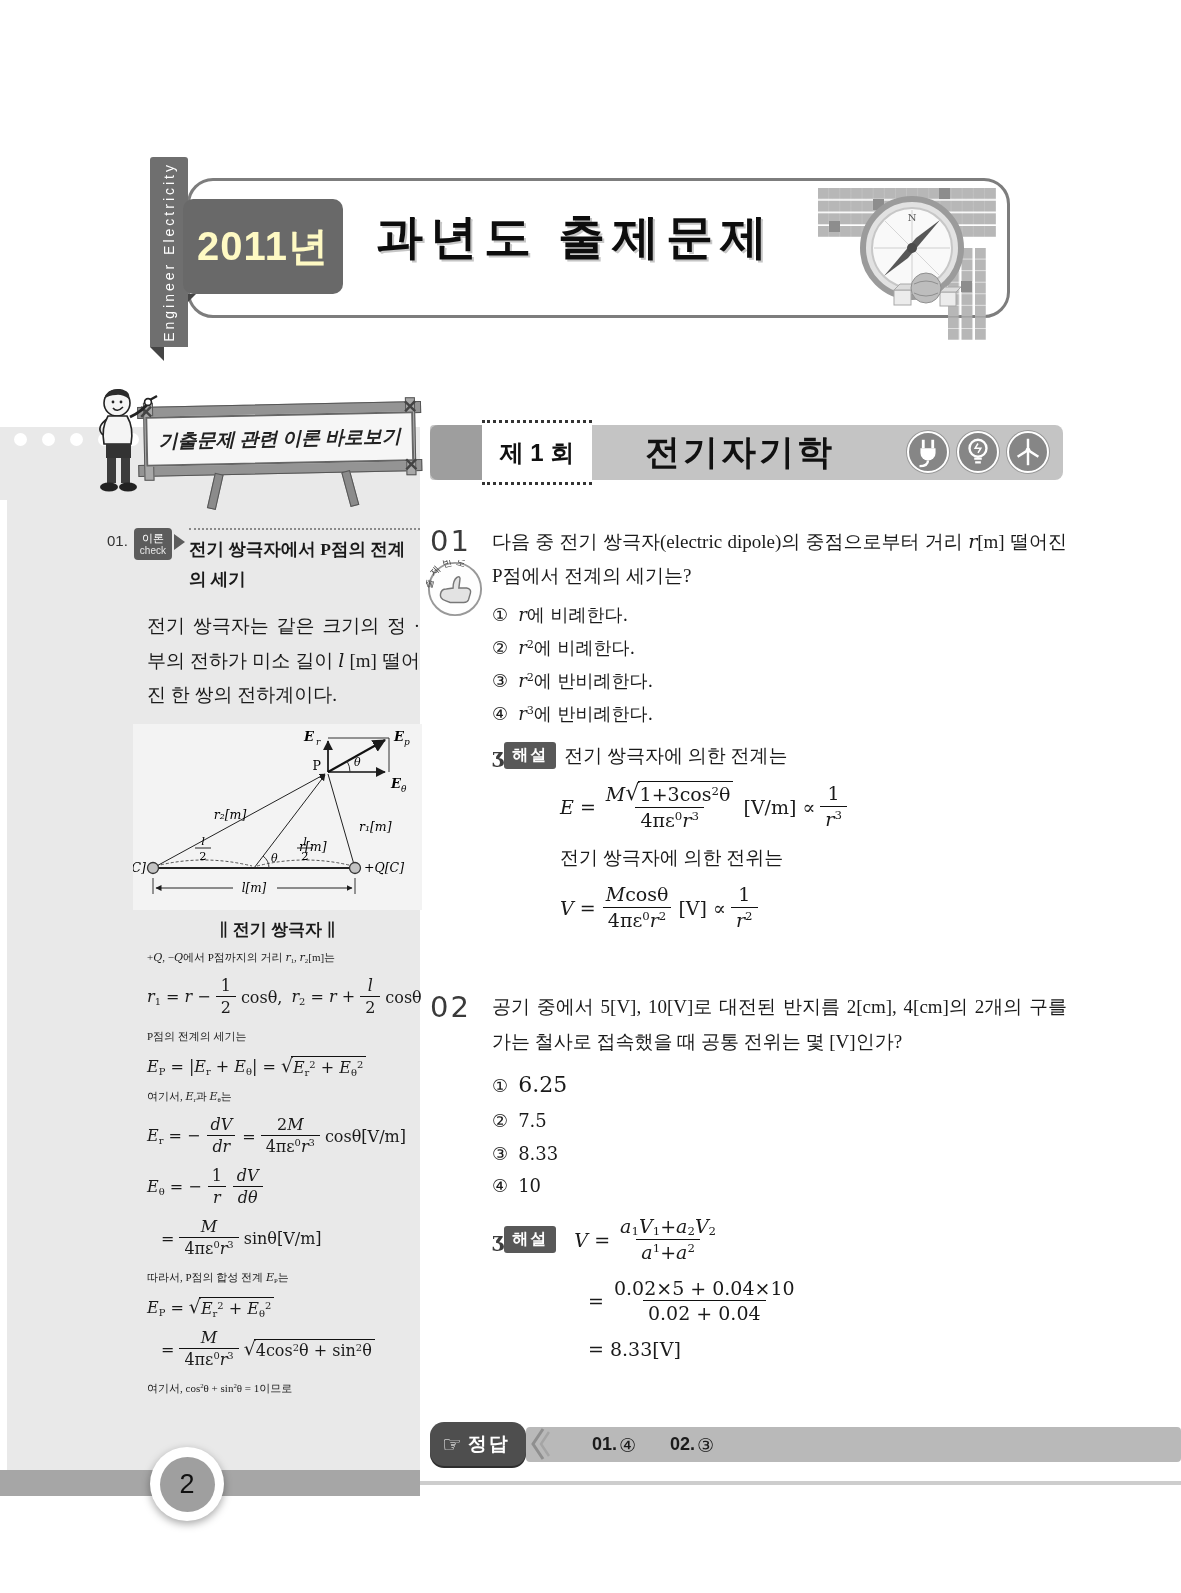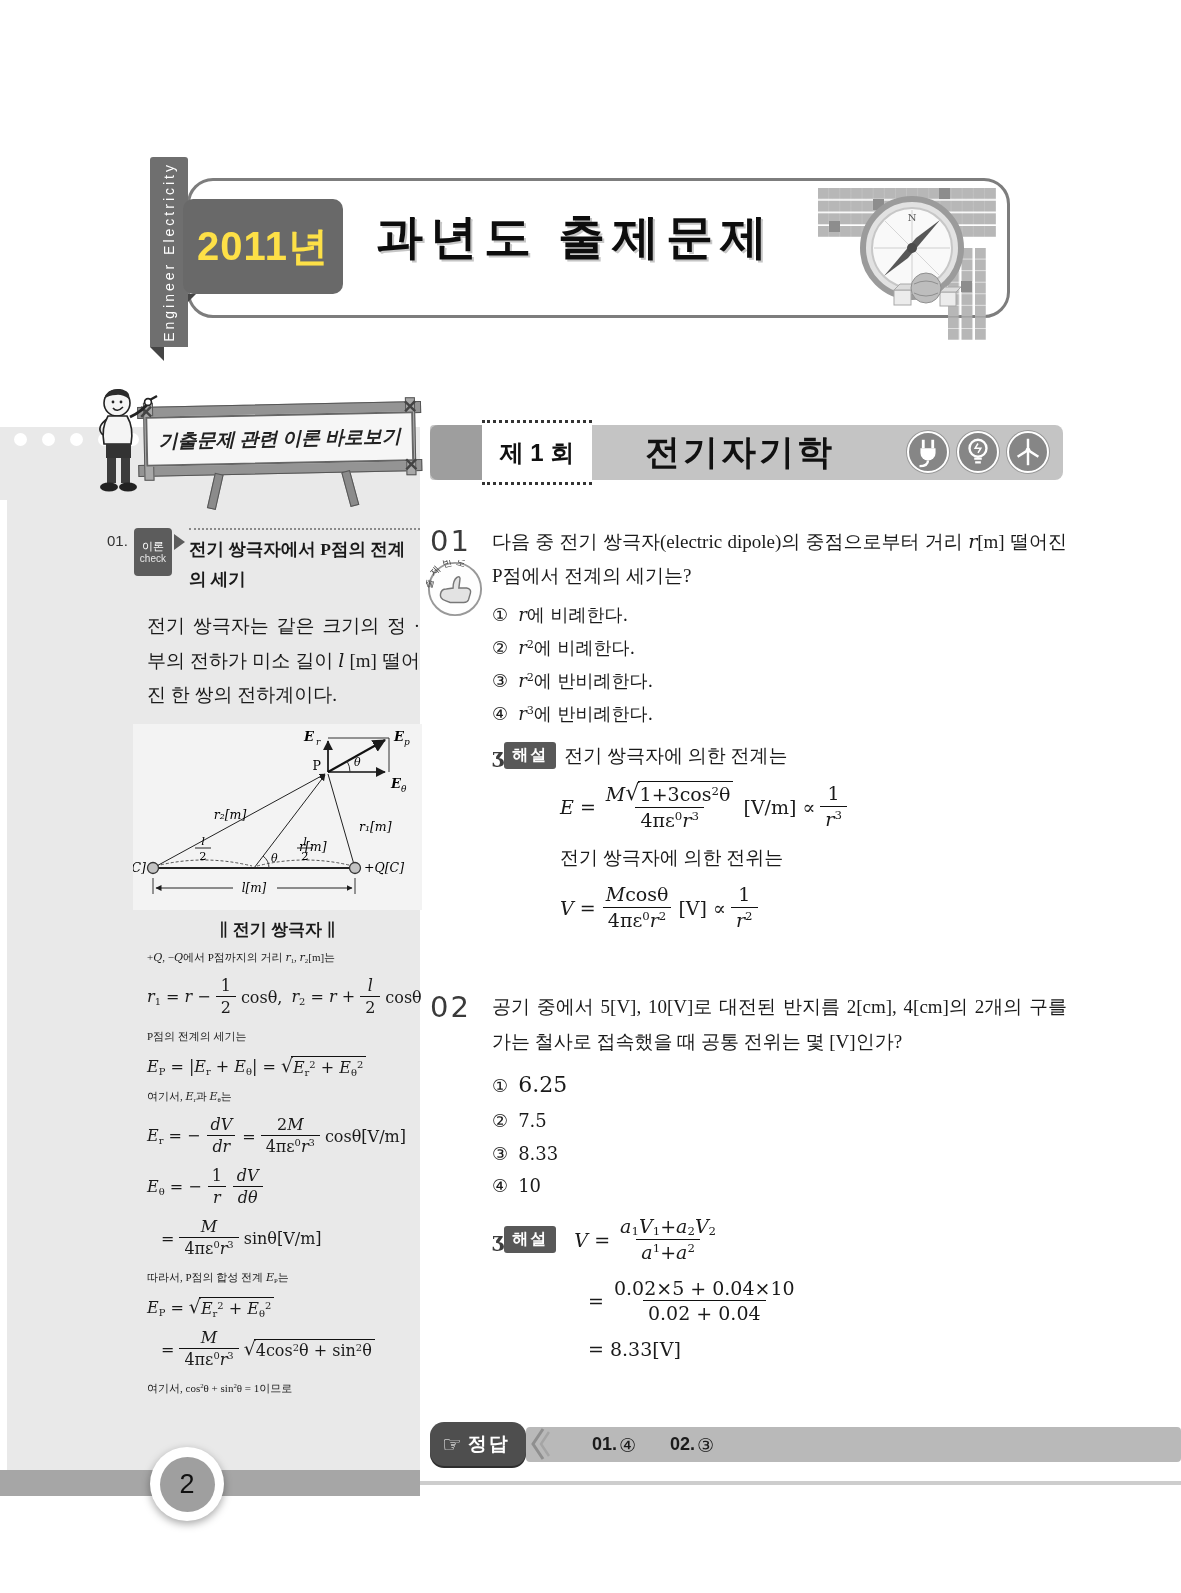--- a/index.html
+++ b/index.html
@@ -10,21 +10,21 @@
 
   
   .vtab{left:150px;top:157px;width:38px;height:190px;background:#6f6f6f;z-index:3;
         display:flex;align-items:center;justify-content:center;border-radius:3px 3px 0 0}
   .vtab span{writing-mode:vertical-rl;transform:rotate(180deg);color:#fff;
         font-family:"Liberation Sans",sans-serif;font-size:14px;letter-spacing:3px}
   .hframe{left:187px;top:178px;width:823px;height:140px;background:#fff;
         border:3px solid #7d7d7d;border-radius:26px;z-index:1}
   .fold-a{left:150px;top:347px;width:0;height:0;border-top:14px solid #454545;border-left:14px solid transparent;z-index:2}
   .year{left:183px;top:199px;width:160px;height:95px;background:#696969;border-radius:10px;z-index:4;
-        display:flex;align-items:center;justify-content:center;color:#fde047;
+        display:flex;align-items:center;justify-content:center;color:#fef9c3;
         font-family:"Liberation Sans",sans-serif;font-weight:bold;font-size:40px;letter-spacing:1px}
   .fold-b{left:183px;top:294px;width:0;height:0;border-top:13px solid #454545;border-right:13px solid transparent;z-index:2}
   .htitle{left:376px;top:206px;z-index:4;font-family:"Liberation Sans",sans-serif;
         font-weight:bold;font-size:47px;letter-spacing:7px;color:#0d0d0d;
         text-shadow:2px 2px 0 #c6c6c6}
   .mosaic{background-image:linear-gradient(#b7b7b7,#b7b7b7);background-size:11px 11px;
         background-repeat:space;z-index:2}
   .mosq{width:11px;height:11px;background:#8d8d8d;z-index:2}
   .compass{left:852px;top:192px;z-index:4}
 
@@ -44,21 +44,21 @@
          font-size:19px;color:#222;white-space:nowrap}
   .leg{position:absolute;top:74px;width:9px;height:36px;background:#8b8b8b;border:1px solid #555}
   .xmark{position:absolute;width:14px;height:14px}
   .xmark line{stroke:#444;stroke-width:2.5}
   .mascot{left:86px;top:385px;z-index:6}
 
   
   .theory{left:107px;top:528px;width:313px;z-index:2}
   .thead{display:flex;align-items:flex-start}
   .tnum{font-family:"Liberation Sans",sans-serif;font-size:15px;color:#333;margin:4px 6px 0 0}
-  .check{background:#5c5c5c;color:#fff;border-radius:4px;padding:12px 6px;text-align:center;
+  .check{background:#5c5c5c;color:#fff;border-radius:4px;padding:4px 6px;text-align:center;
          font-family:"Liberation Sans",sans-serif;font-size:11px;line-height:1.15;display:inline-block}
   .check .c2{font-size:10px;display:block;color:#e8e8e8}
   .chk-arrow{width:0;height:0;border-left:11px solid #5c5c5c;border-top:8px solid transparent;
          border-bottom:8px solid transparent;margin:6px 4px 0 2px}
   .ttitle{flex:1;font-weight:bold;font-size:17.5px;line-height:1.7;padding-top:5px;
          border-top:2px dotted #8a8a8a;word-break:break-all}
   .tintro{margin:14px 0 0 40px;width:273px;font-size:19px;line-height:1.8;
           text-align:justify;word-break:break-all}
   .fig{margin:12px 0 0 26px;width:289px;background:#f3f3f3;padding:4px 0 0 0}
   .figcap{margin:8px 0 2px 26px;width:289px;text-align:center;font-weight:bold;font-size:17px}

